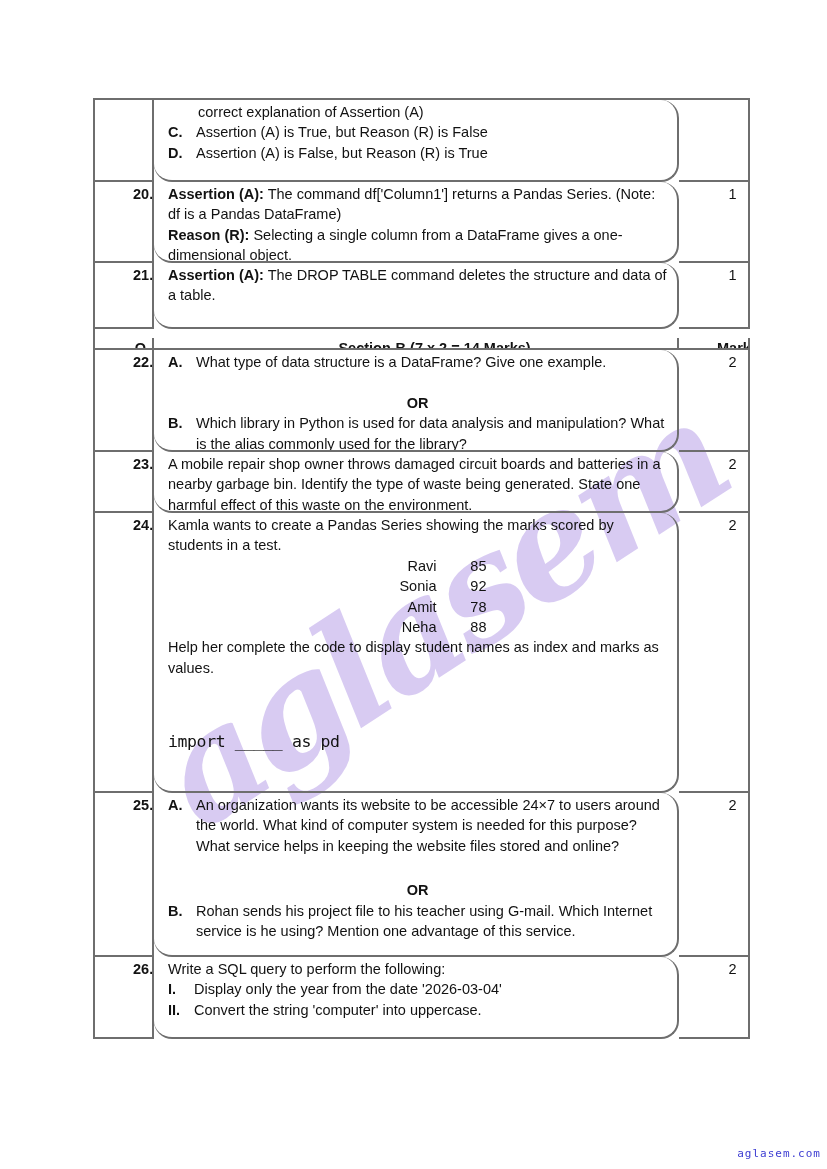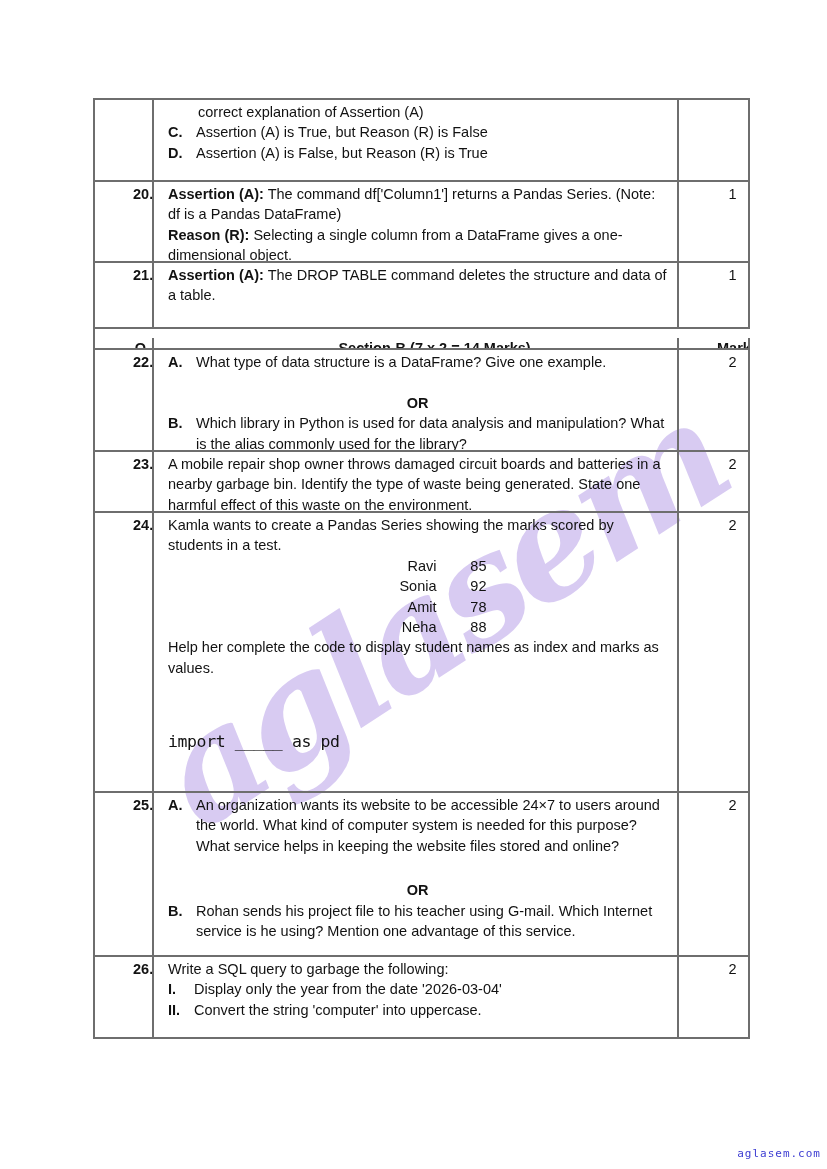--- a/index.html
+++ b/index.html
@@ -45,20 +45,21 @@
     padding-left:38px;
   }
   .qno{
     text-align:center;font-weight:700;padding-top:2px;
   }
   .marks{
     text-align:center;padding-top:2px;
   }
   .content{
     padding:2px 10px 0 14px;
+    border-radius:18px;
   }
   .hdr{
     font-weight:700;text-align:center;
     line-height:18px;padding-top:1px;font-size:14.5px;margin-top:9px;
   }
   .indent1{padding-left:30px;}
   .li{display:flex;}
   .li .letter{font-weight:700;width:28px;flex-shrink:0;}
   .li .letter-narrow{font-weight:700;width:26px;flex-shrink:0;}
   .li .li-text{flex:1;}
@@ -191,21 +192,21 @@
       <div class="or-line">OR</div>
       <div class="li">
         <span class="letter">B.</span>
         <span class="li-text">Rohan sends his project file to his teacher using G-mail. Which Internet service is he using? Mention one advantage of this service.</span>
       </div>
     </div>
     <div class="cell marks">2</div>
 
     <div class="cell qno">26.</div>
     <div class="cell content">
-      <div>Write a SQL query to garbage the following:</div>
+      <div>Write a SQL query to perform the following:</div>
       <div class="li">
         <span class="letter-narrow">I.</span>
         <span class="li-text">Display only the year from the date '2026-03-04'</span>
       </div>
       <div class="li">
         <span class="letter-narrow">II.</span>
         <span class="li-text">Convert the string 'computer' into uppercase.</span>
       </div>
     </div>
     <div class="cell marks">2</div>

